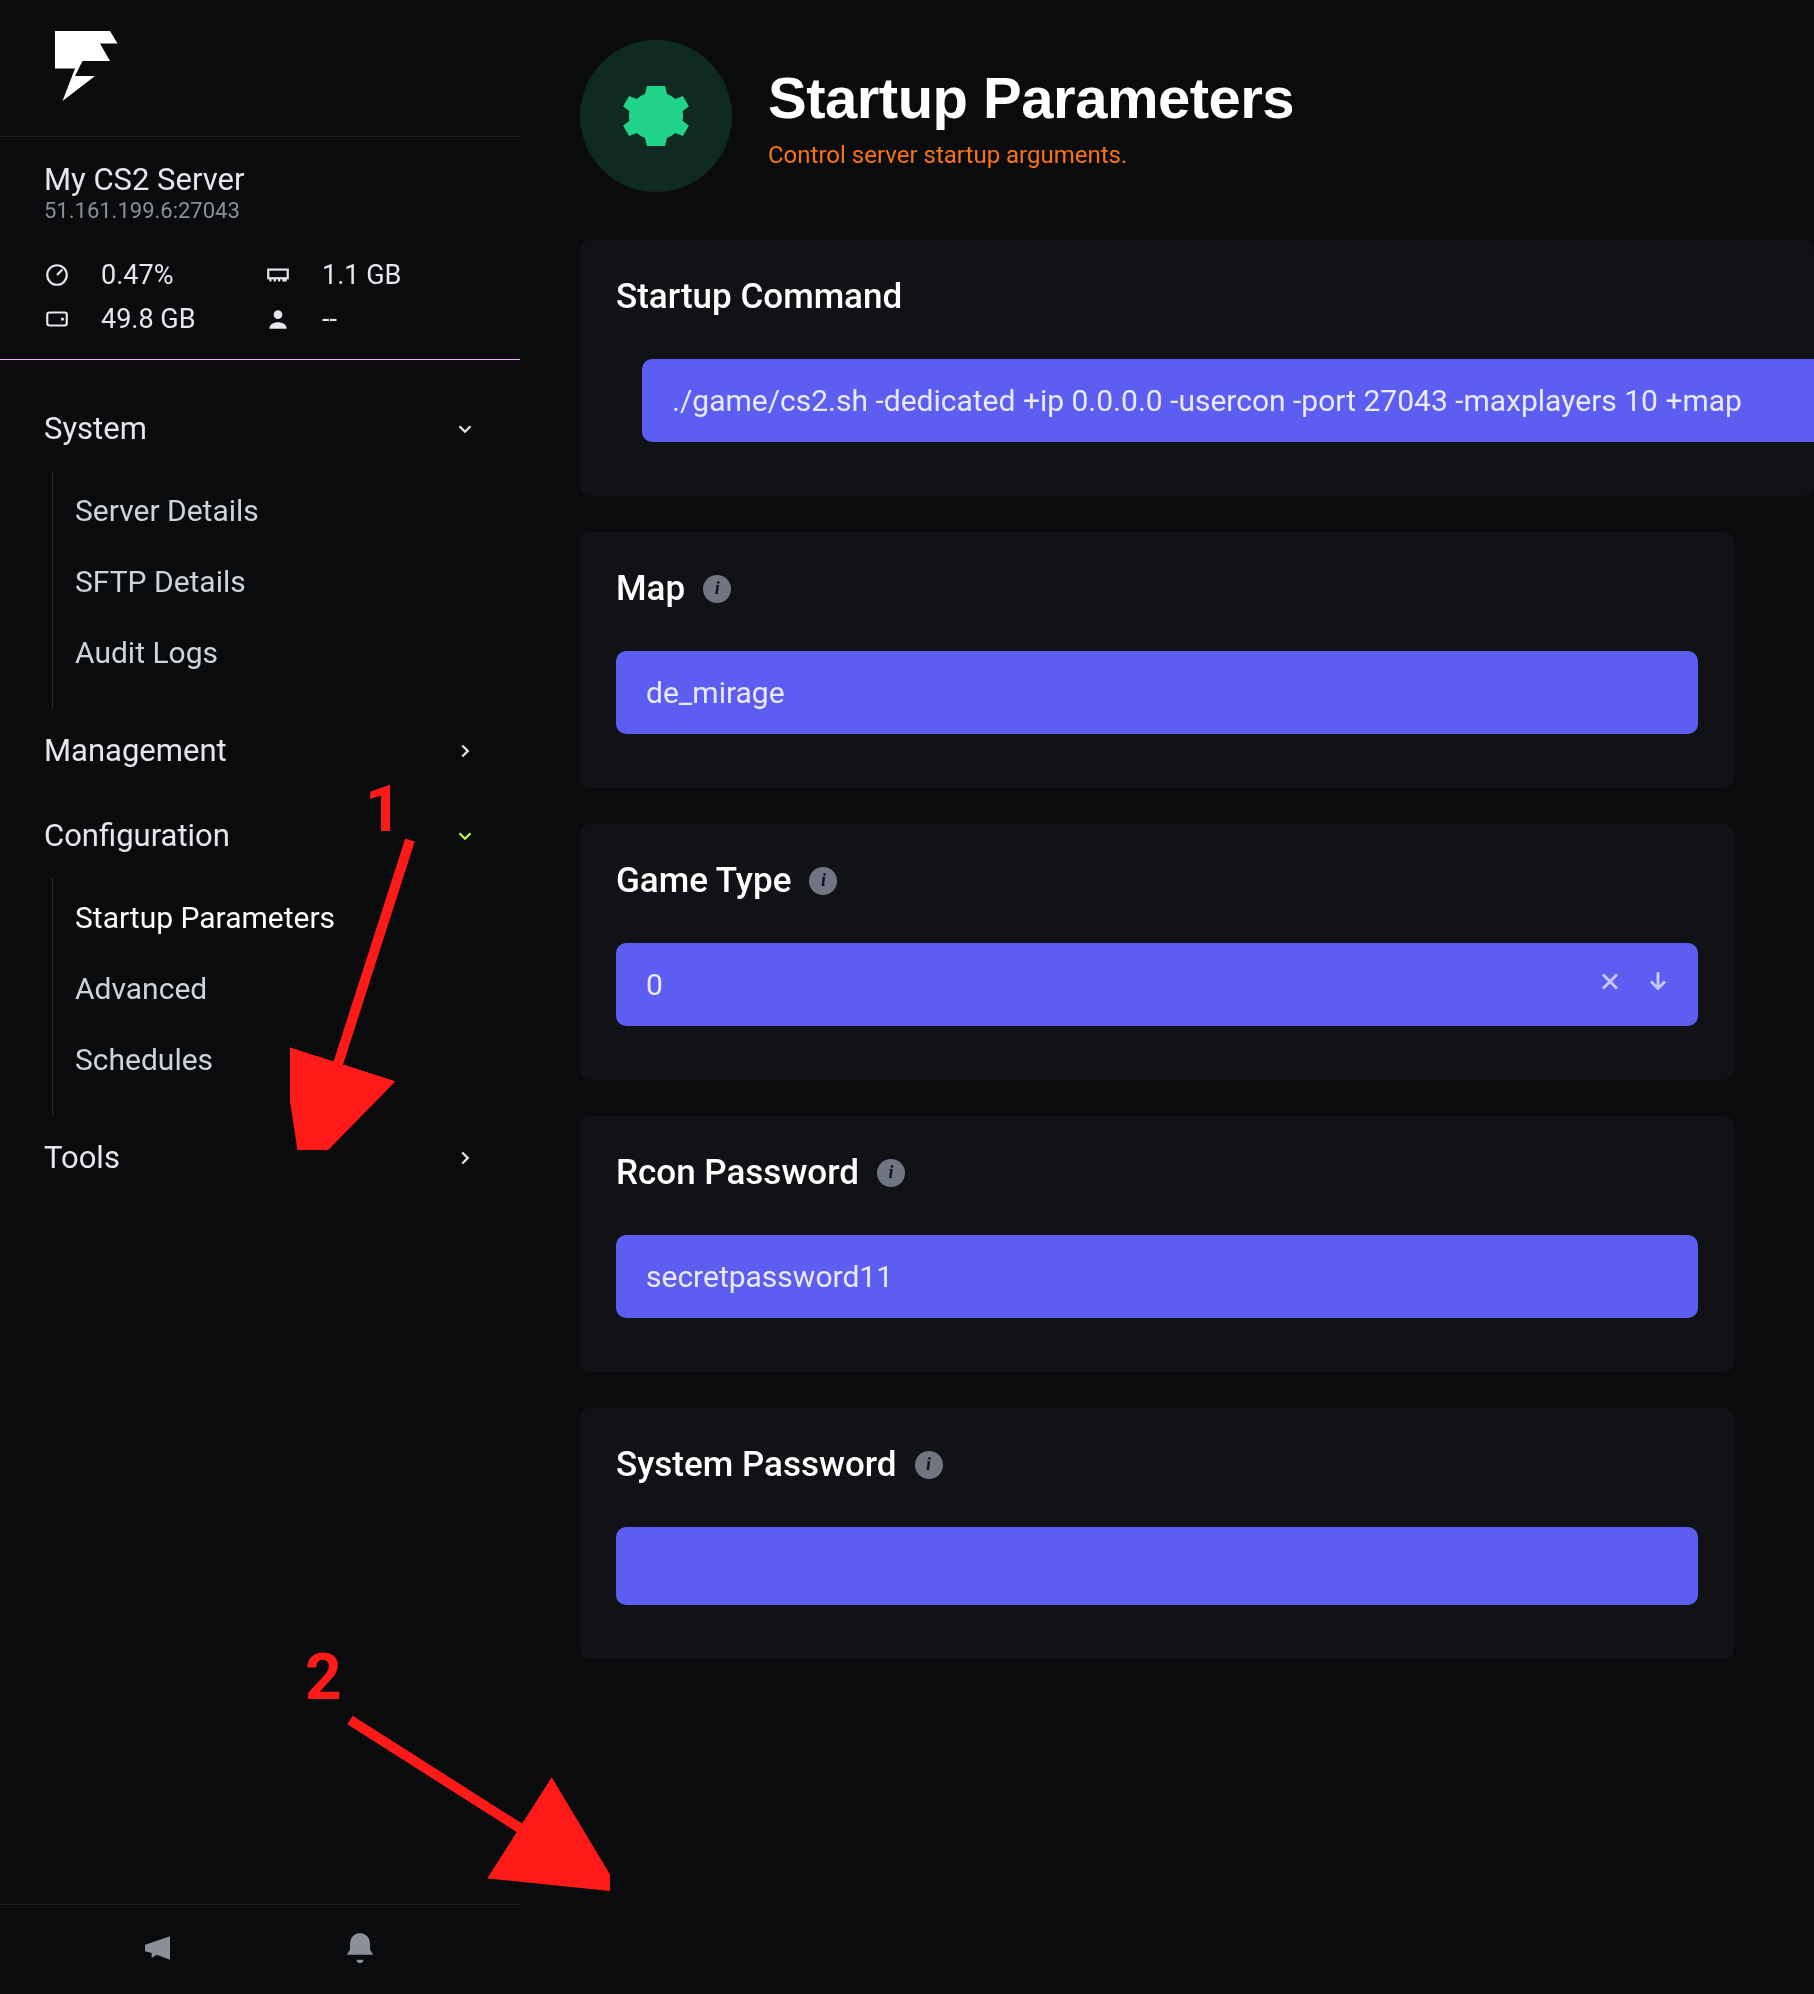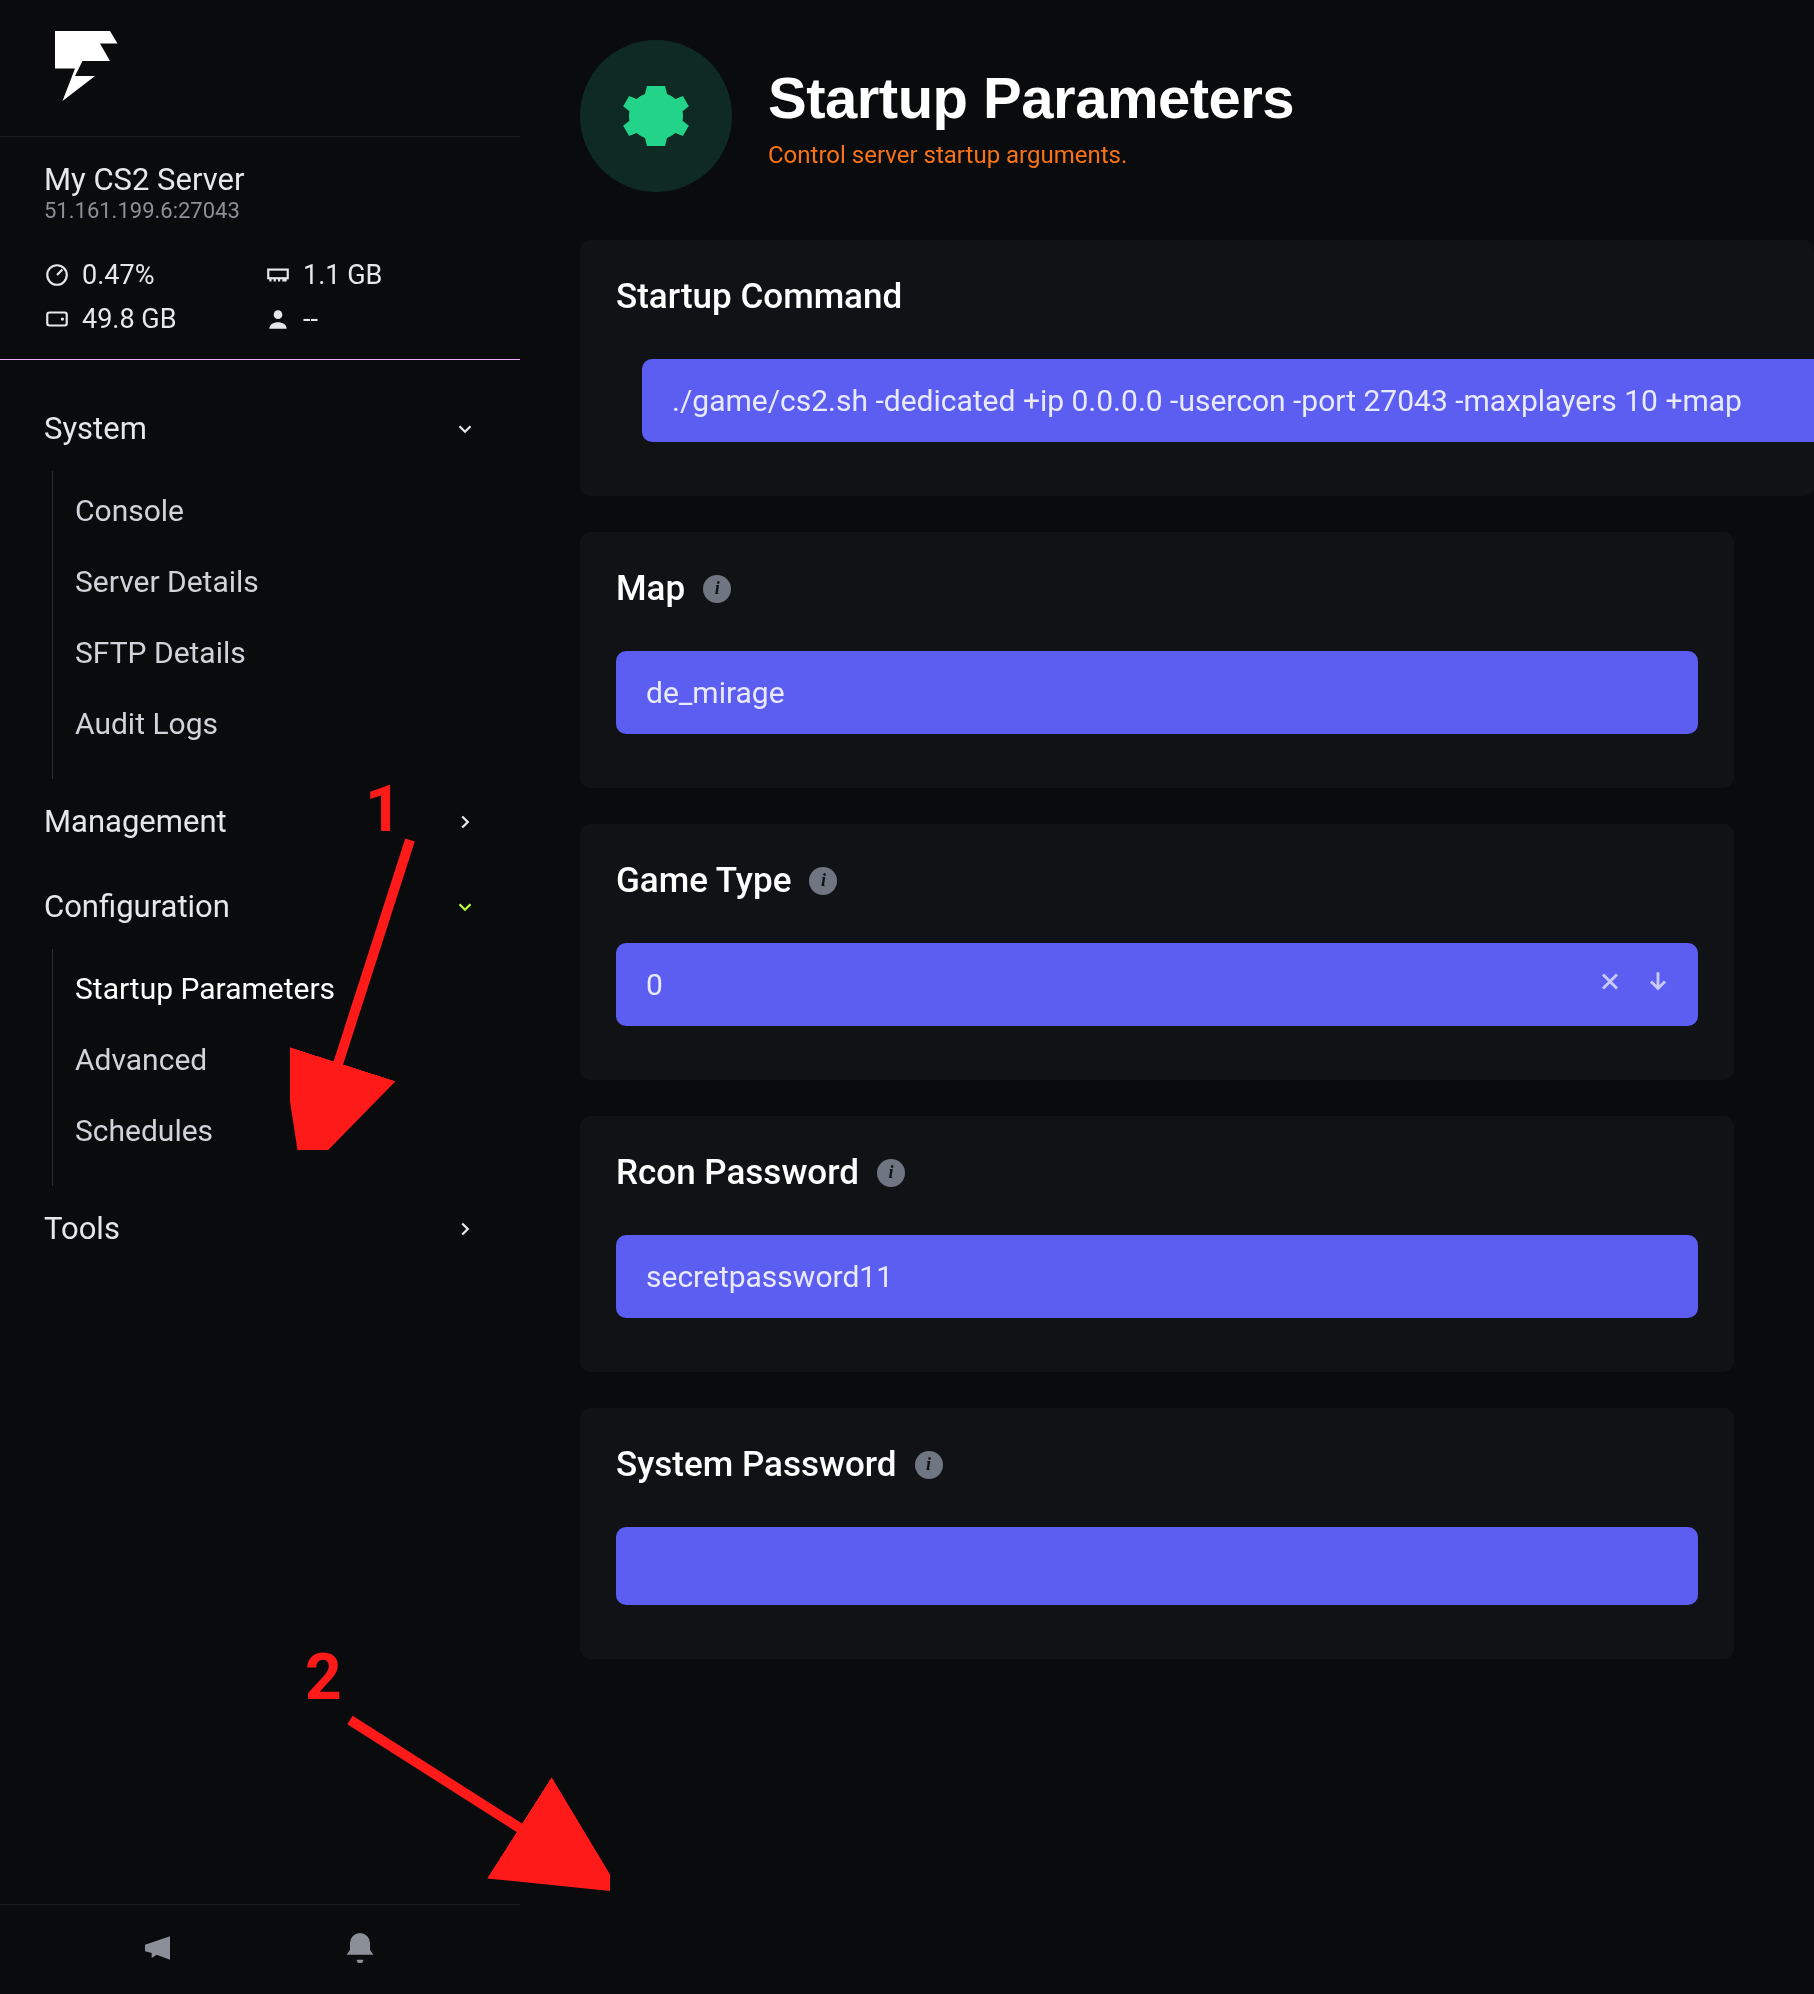--- a/index.html
+++ b/index.html
@@ -35,21 +35,21 @@
   }
   .server-name { font-size: 31px; color: #e5e7eb; }
   .server-ip   { font-size: 22px; color: #8a8f98; }
   .stats {
     padding: 12px 44px 24px 44px;
     display: grid;
     grid-template-columns: 1fr 1fr;
     row-gap: 12px;
     column-gap: 10px;
   }
-  .stat { display:flex; align-items:center; gap:12px; font-size:27px; color:#e5e7eb; }
+  .stat { display:flex; align-items:center; gap:31px; font-size:27px; color:#e5e7eb; }
   .stat svg { width:26px; height:26px; flex:0 0 auto; color:#e5e7eb; }
   .nav {
     border-top: 1px solid #f0abfc;
     padding-top: 26px;
   }
   .nav-section {
     display:flex; align-items:center; justify-content:space-between;
     padding: 24px 44px;
     font-size: 31px;
     color:#e5e7eb;
@@ -204,21 +204,20 @@
   </div>
 
   <nav class="nav">
     <div class="nav-section">
       <span>System</span>
       <svg class="chev" viewBox="0 0 24 24">
           <path d="M6 9l6 6 6-6" fill="none" stroke="currentColor" stroke-width="2.5"></path>
         </svg>
     </div>
     <div class="nav-sub">
-      <div class="nav-item">Console</div>
       <div class="nav-item">Server Details</div>
       <div class="nav-item">SFTP Details</div>
       <div class="nav-item">Audit Logs</div>
     </div>
 
     <div class="nav-section">
       <span>Management</span>
       <svg class="chev" viewBox="0 0 24 24">
           <path d="M9 6l6 6-6 6" fill="none" stroke="currentColor" stroke-width="2.5"></path>
         </svg>

